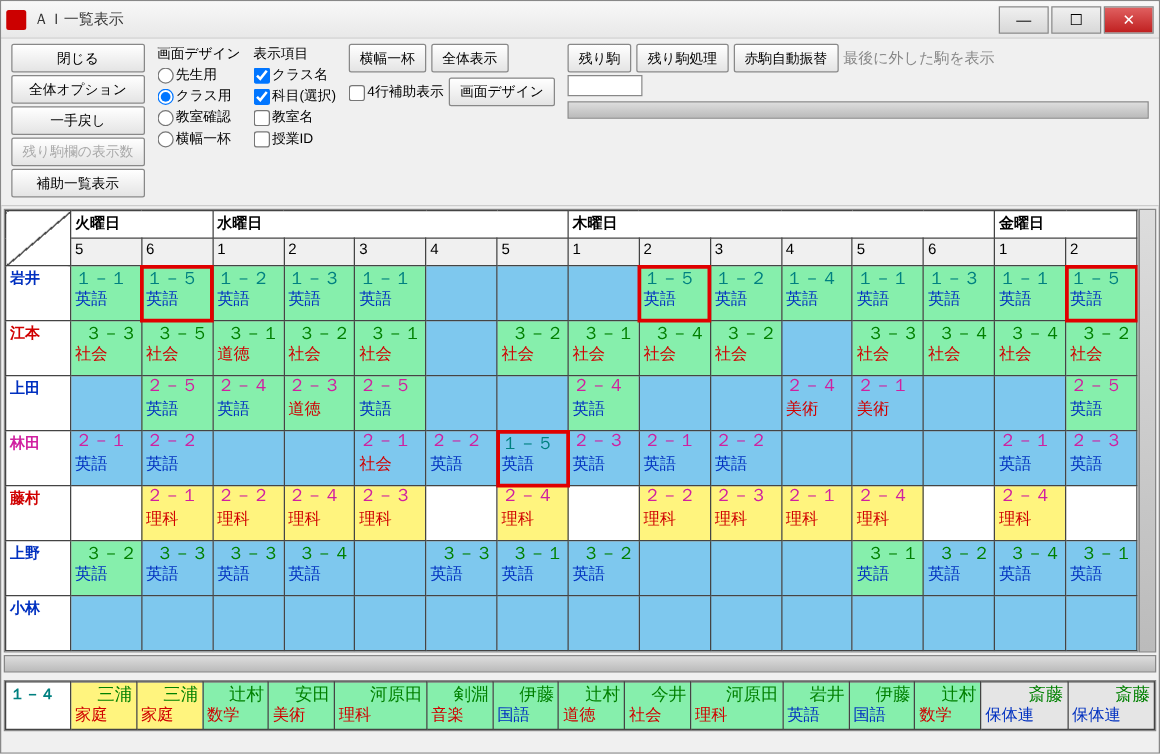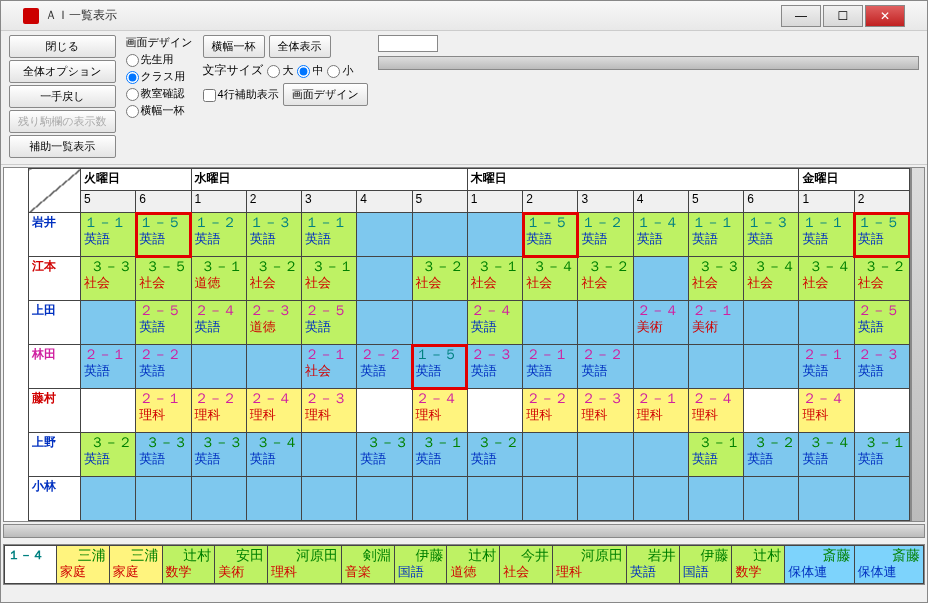--- a/index.html
+++ b/index.html
@@ -1,18 +1,18 @@
 <!DOCTYPE html>
 <html><head>
 <meta charset="utf-8">
 <style>
 * { box-sizing: border-box; margin: 0; padding: 0; }
 body { font-family: "MS PGothic", sans-serif; font-size: 12px; background: #f0f0f0; }
 .window { width: 928px; height: 603px; background: #f0f0f0; border: 1px solid #888; display: flex; flex-direction: column; }
-.titlebar { background: linear-gradient(#f8f8f8, #e8e8e8); height: 30px; display: flex; align-items: center; padding: 0 22px; border-bottom: 1px solid #ccc; }
+.titlebar { background: linear-gradient(#f8f8f8, #e8e8e8); height: 30px; display: flex; align-items: center; padding: 0 4px; border-bottom: 1px solid #ccc; }
 .titlebar .icon { width: 16px; height: 16px; margin-right: 6px; background: #c00; border-radius: 2px; }
 .titlebar .title { flex: 1; font-size: 12px; color: #333; }
 .winbtn { width: 40px; height: 22px; margin-left: 2px; border: 1px solid #888; background: linear-gradient(#f0f0f0,#d8d8d8); display: flex; align-items: center; justify-content: center; cursor: pointer; }
 .winbtn.close { background: linear-gradient(#e06060,#c02020); color: #fff; }
 .toolbar { padding: 4px 8px 6px 8px; display: flex; gap: 10px; align-items: flex-start; background: #f0f0f0; border-bottom: 1px solid #ccc; }
 .tgroup { display: flex; flex-direction: column; gap: 2px; }
 .tgroup label { font-size: 11px; white-space: nowrap; }
 .btn { padding: 3px 8px; background: linear-gradient(#fff,#e4e4e4); border: 1px solid #888; border-radius: 2px; cursor: pointer; font-size: 11px; }
 .btn.disabled { color: #aaa; cursor: default; }
 .row { display: flex; gap: 4px; align-items: center; }
@@ -23,36 +23,36 @@
 .grid-wrap { flex: 1; overflow: auto; border: 1px solid #888; background: #fff; position: relative; }
 table { border-collapse: collapse; width: 100%; }
 th, td { border: 1px solid #444; font-size: 12px; text-align: left; padding: 1px 3px; height: 22px; vertical-align: top; }
 th { background: #f0f0f0; font-weight: normal; }
 .day-header { background: #fff; font-weight: bold; }
 .teacher-col { width: 52px; font-weight: bold; }
 .cell { font-size: 13px; line-height: 1.2; height: 44px; }
 .cell .cls { font-size: 14px; }
 .cell .subj { font-size: 13px; }
 .bg-sky { background: #7ec8ee; }
-.bg-green { background: #bef264; }
+.bg-green { background: #86efac; }
 .bg-yellow { background: #fff47e; }
-.bg-cyan { background: #7dd3fc; }
+.bg-cyan { background: #e5e5e5; }
 .bg-white { background: #fff; }
-.txt-magenta { color: #d020a0; }
+.txt-magenta { color: #d020a0; font-family: Liberation Serif, serif; }
 .txt-green { color: #008000; text-align: right; }
 .txt-blue { color: #0030c0; }
 .txt-red { color: #d00000; }
 .txt-teal { color: #008080; }
 .highlight { outline: 3px solid #e00000; outline-offset: -2px; }
 .diag { background: linear-gradient(to bottom right, transparent 49%, #444 49%, #444 51%, transparent 51%); }
 .bottom-bar { border: 1px solid #888; background: #fff; margin-top: 4px; }
 .bottom-row td { height: 38px; }
 .side-scroll { width: 14px; background: linear-gradient(#ddd,#bbb); border: 1px solid #888; }
 .flex-grid { display: flex; }
-.flex-grid .grid-wrap { flex: 1; padding-left: 24px; }
+.flex-grid .grid-wrap { flex: 1; }
 input[type=radio], input[type=checkbox] { vertical-align: middle; margin-right: 2px; }
 </style>
 </head>
 <body>
 
 <div class="window">
   <div class="titlebar">
     <div class="icon"></div>
     <div class="title">ＡＩ一覧表示</div>
     <div class="winbtn">—</div>
@@ -68,37 +68,44 @@
       <button class="btn disabled">残り駒欄の表示数</button>
       <button class="btn">補助一覧表示</button>
     </div>
     <div class="tgroup">
       <label>画面デザイン</label>
       <label><input type="radio" name="d" style=""><span>先生用</span></label>
       <label><input type="radio" name="d" checked="" style=""><span>クラス用</span></label>
       <label><input type="radio" name="d" style=""><span>教室確認</span></label>
       <label><input type="radio" name="d" style=""><span>横幅一杯</span></label>
     </div>
+    <div class="tgroup">
+      <label>表示項目</label>
+      <label><input type="checkbox" checked="" style=""><span>クラス名</span></label>
+      <label><input type="checkbox" checked="" style=""><span>科目(選択)</span></label>
+      <label><input type="checkbox" style=""><span>教室名</span></label>
+      <label><input type="checkbox" style=""><span>授業ID</span></label>
+    </div>
     <div class="tgroup" style="gap:4px">
       <div class="row">
         <button class="btn">横幅一杯</button>
         <button class="btn">全体表示</button>
       </div>
       <div class="row">
-        <span>文字サイズ</span>
-        <label><input type="radio" name="m" style=""><span>大</span></label>
-        <label><input type="radio" name="m" checked="" style=""><span>中</span></label>
-        <label><input type="radio" name="m" style=""><span>小</span></label>
-      </div>
-      <div class="row">
         <label><input type="checkbox" style=""><span>4行補助表示</span></label>
         <button class="btn">画面デザイン</button>
       </div>
     </div>
     <div class="tgroup" style="flex:1">
+      <div class="row">
+        <button class="btn">残り駒</button>
+        <button class="btn">残り駒処理</button>
+        <button class="btn">赤駒自動振替</button>
+        <span style="color:#888">最後に外した駒を表示</span>
+      </div>
       <input type="text" style="width: 60px; border: 1px solid rgb(136, 136, 136);">
       <div class="hscroll" style="width:100%"></div>
     </div>
   </div>
 
   <div class="content">
     <div class="flex-grid">
       <div class="grid-wrap">
         <table id="main-table">
             <thead>

